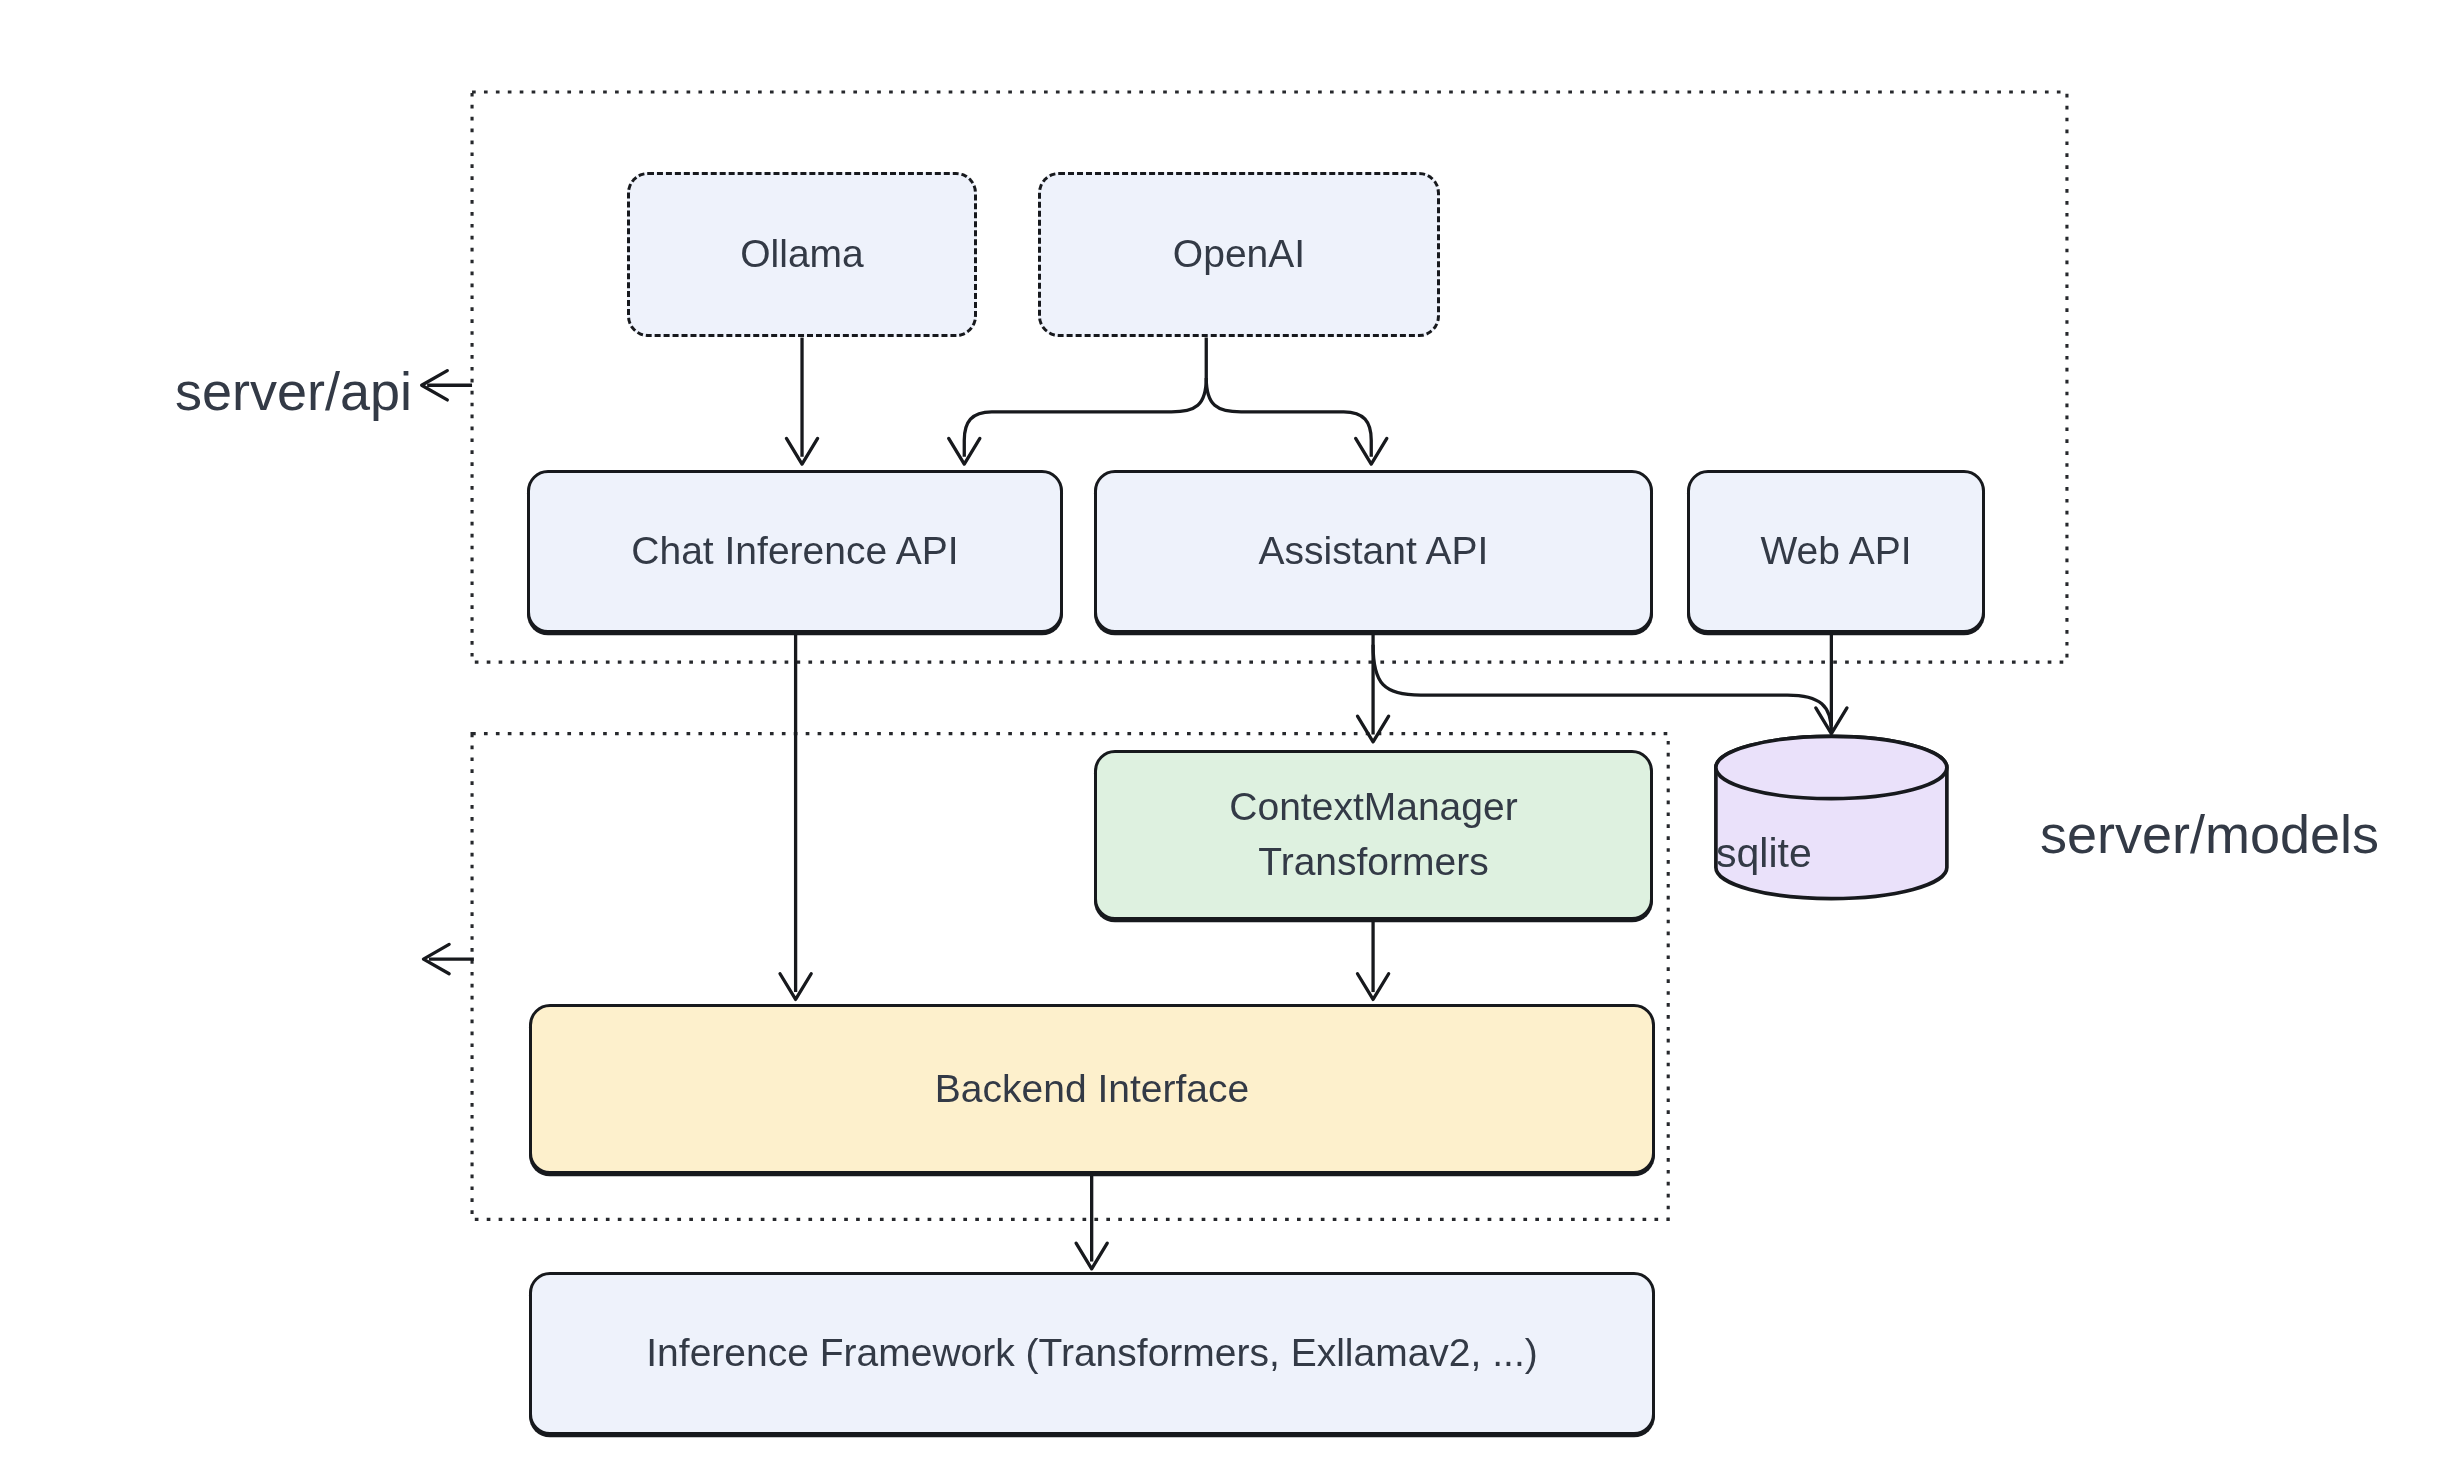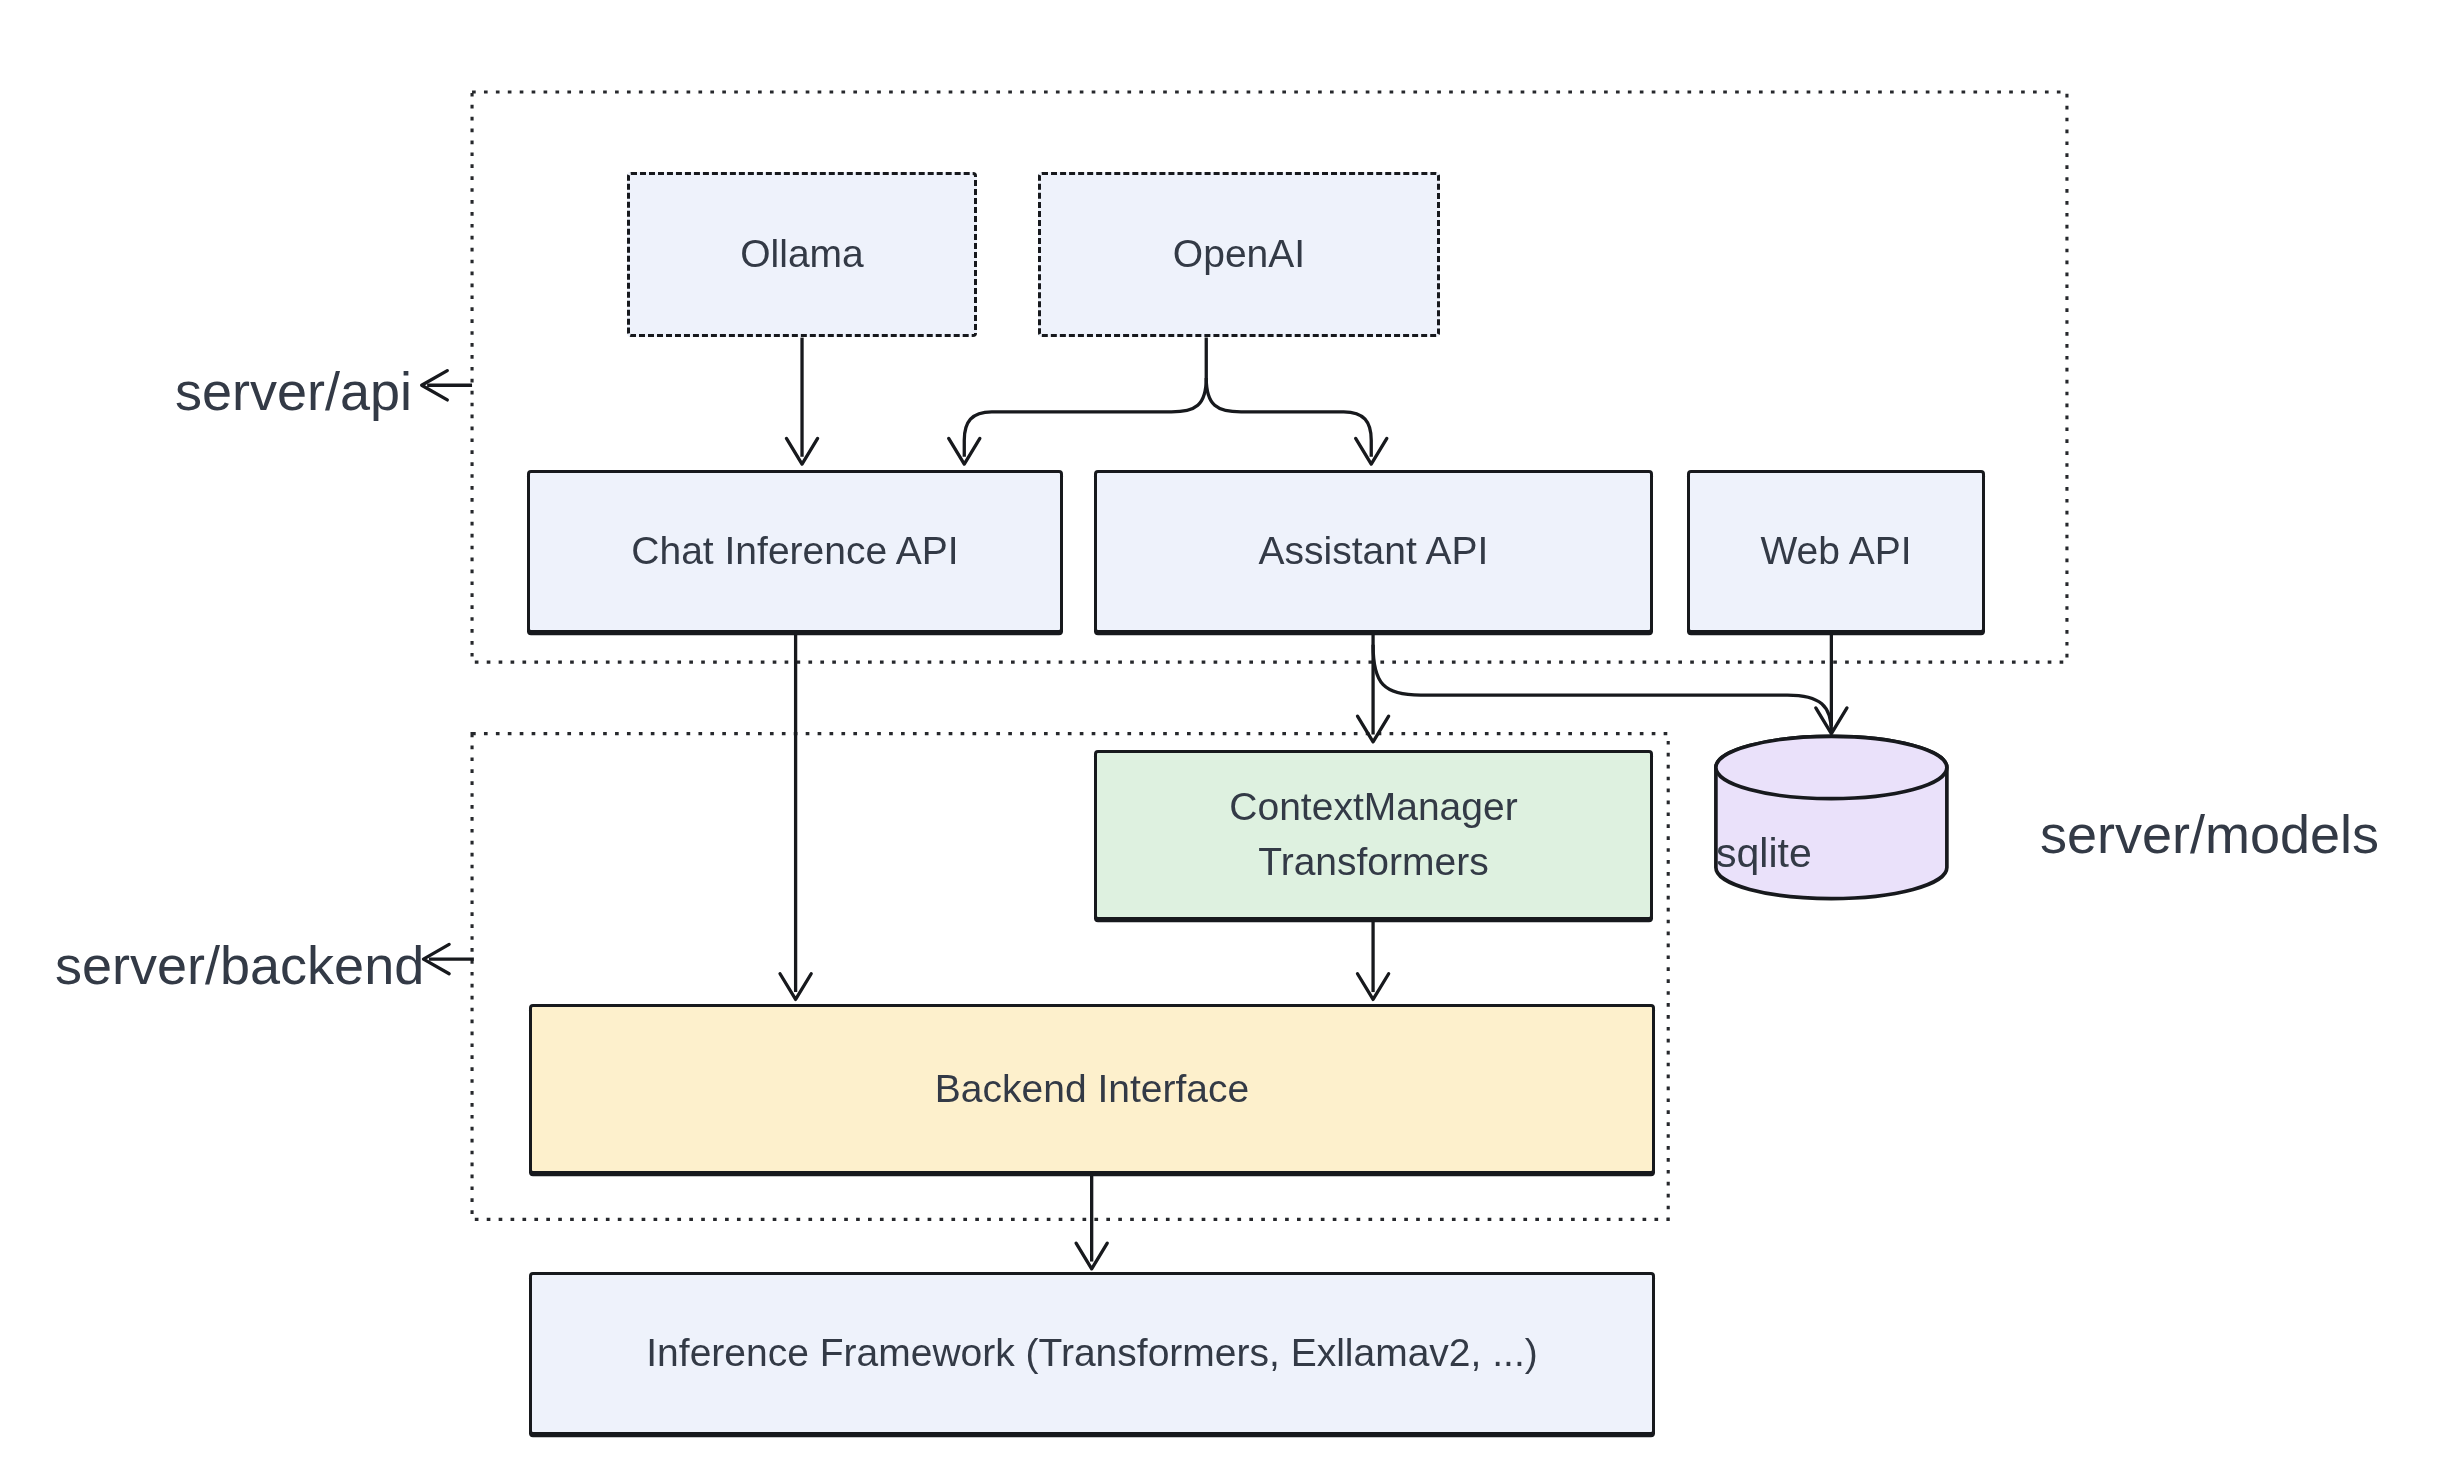--- a/index.html
+++ b/index.html
@@ -11,21 +11,21 @@
     --text:#333a46;
     --background:#ffffff;
   }
   html,body{margin:0;padding:0;background:var(--background);}
   body{width:2462px;height:1480px;overflow:hidden;font-family:"Liberation Sans","DejaVu Sans",sans-serif;}
   #canvas{position:relative;width:2462px;height:1480px;background:var(--background);}
   #lines{position:absolute;left:0;top:0;width:2462px;height:1480px;}
   .node{
     position:absolute;box-sizing:border-box;
     display:flex;flex-direction:column;align-items:center;justify-content:center;
-    border:3.7px solid var(--border);border-radius:4px;
+    border:3.7px solid var(--border);border-radius:21px;
     font-size:39px;line-height:1.4;color:var(--text);
     text-align:center;z-index:2;
     box-shadow:0 2.3px 0 0 var(--border);
   }
   .dashed{border-style:dashed;box-shadow:none;}
   .blue{background:var(--node-blue);}
   .green{background:var(--node-green);}
   .yellow{background:var(--node-yellow);}
   .lbl{
     position:absolute;font-size:54px;color:var(--text);
@@ -134,17 +134,16 @@
     <span>Backend Interface</span>
   </div>
 
   <div class="node blue" style="left:529px;top:1272px;width:1126px;height:163px;">
     <span>Inference Framework (Transformers, Exllamav2, ...)</span>
   </div>
 
   <div class="cyl-label" style="left:1716px;top:830px;width:231px;">sqlite</div>
 
   <div class="lbl right-align" style="left:128px;top:364px;width:284px;">server/api</div>
-  <div class="lbl right-align" style="left:55px;top:938px;width:359px;">server/backend</div>
   <div class="lbl" style="left:2040px;top:807px;">server/models</div>
 
 </div>
 
 
 </body></html>

